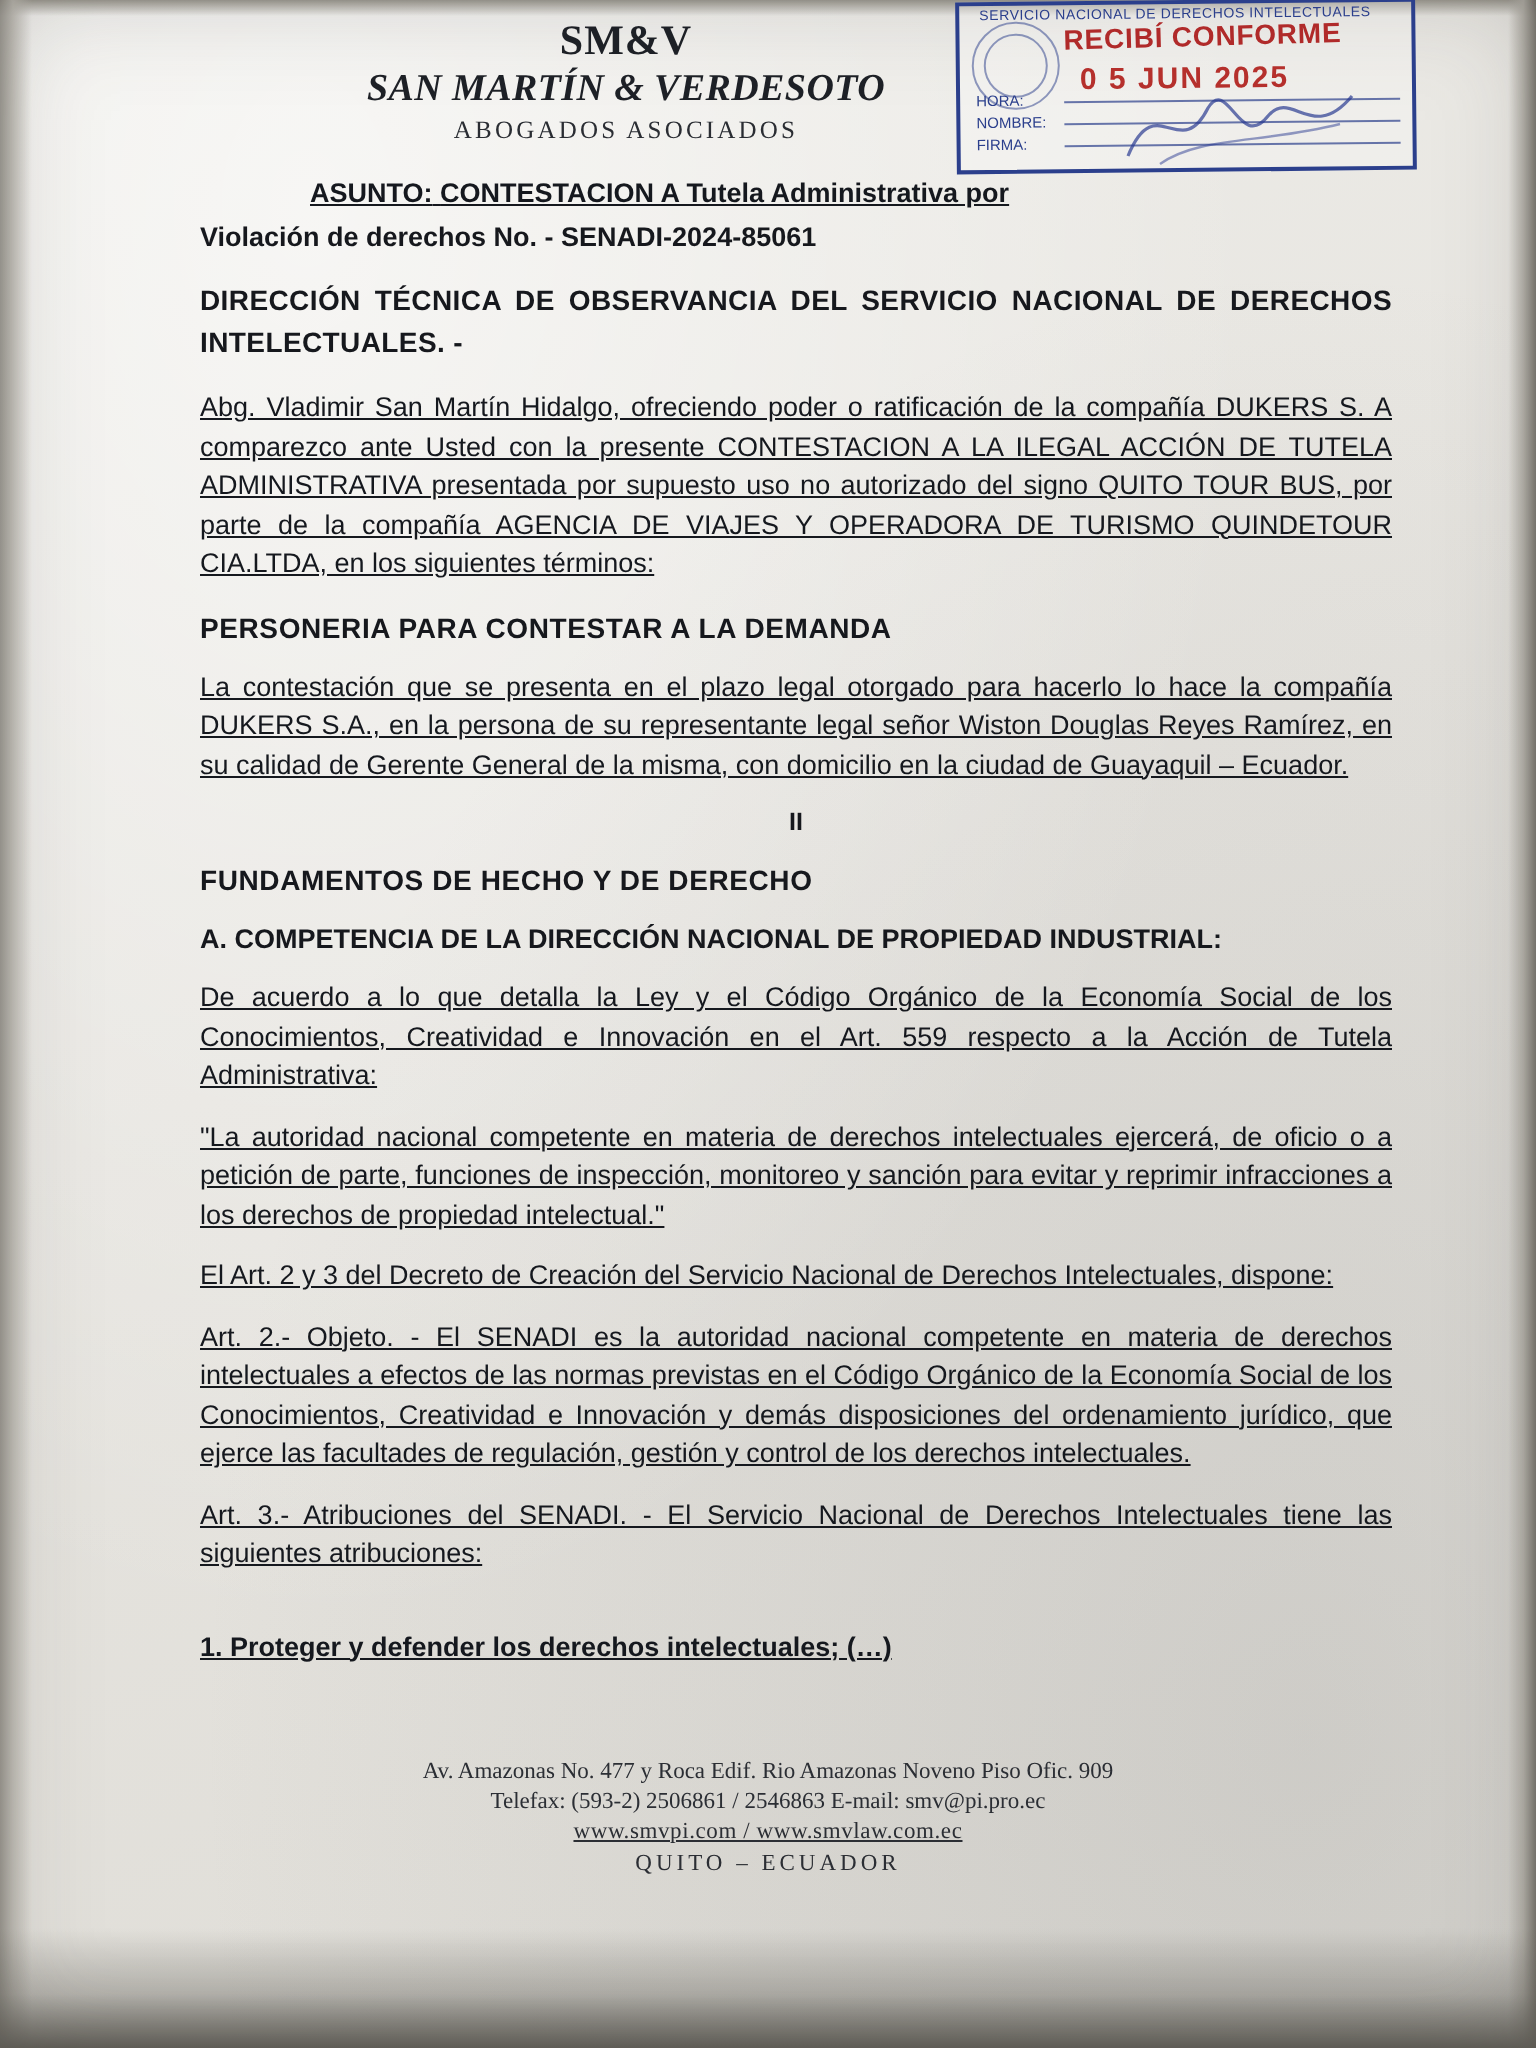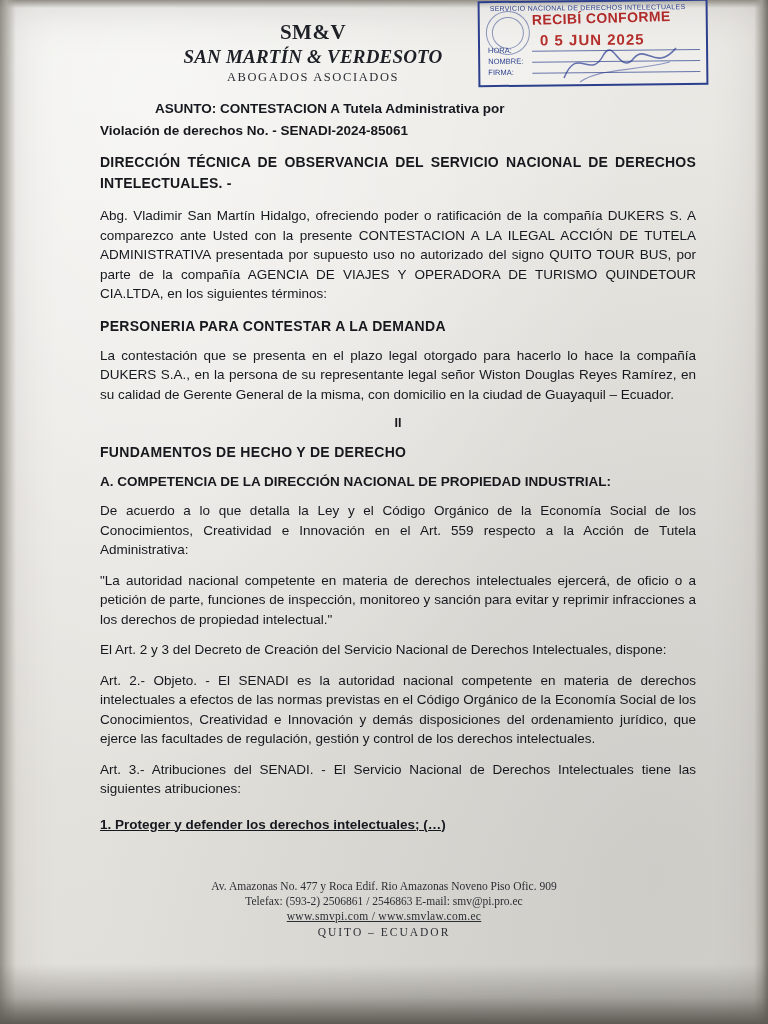--- a/index.html
+++ b/index.html
@@ -66,21 +66,21 @@
   .content {
     position: relative;
     z-index: 2;
     padding: 8px 72px 0 100px;
     color: #16181d;
   }
 
   
   .letterhead {
     text-align: center;
-    margin: 12px 0 0 0;
+    margin: 0 0 0 0;
     padding-right: 170px;
   }
   .lh-line1 {
     font-family: "Liberation Serif", serif;
     font-weight: bold;
     font-size: 21px;
     letter-spacing: 0.5px;
     color: #1d2026;
   }
   .lh-line2 {
@@ -189,20 +189,21 @@
     opacity: .8;
   }
 
   
   .blk {
     margin: 0 0 11px 0;
     font-size: 13.5px;
     line-height: 19.5px;
     text-align: justify;
     color: #15181e;
+    text-decoration: underline;
   }
   .asunto {
     margin-top: 14px;
     margin-bottom: 4px;
     font-weight: bold;
     text-align: left;
     padding-left: 55px;
     line-height: 20px;
   }
   .asunto .soft { font-weight: bold; }
@@ -238,21 +239,21 @@
     font-size: 13.5px;
     margin: 14px 0 12px 0;
   }
   .quote {
     text-align: justify;
   }
   .underline-bold {
     font-weight: bold;
     text-decoration: underline;
     font-size: 13.5px;
-    margin-top: 16px;
+    margin-top: 27px;
   }
 
   
   .footer {
     position: absolute;
     left: 0; right: 0;
     bottom: 84px;
     text-align: center;
     font-family: "Liberation Serif", serif;
     font-size: 11.5px;

